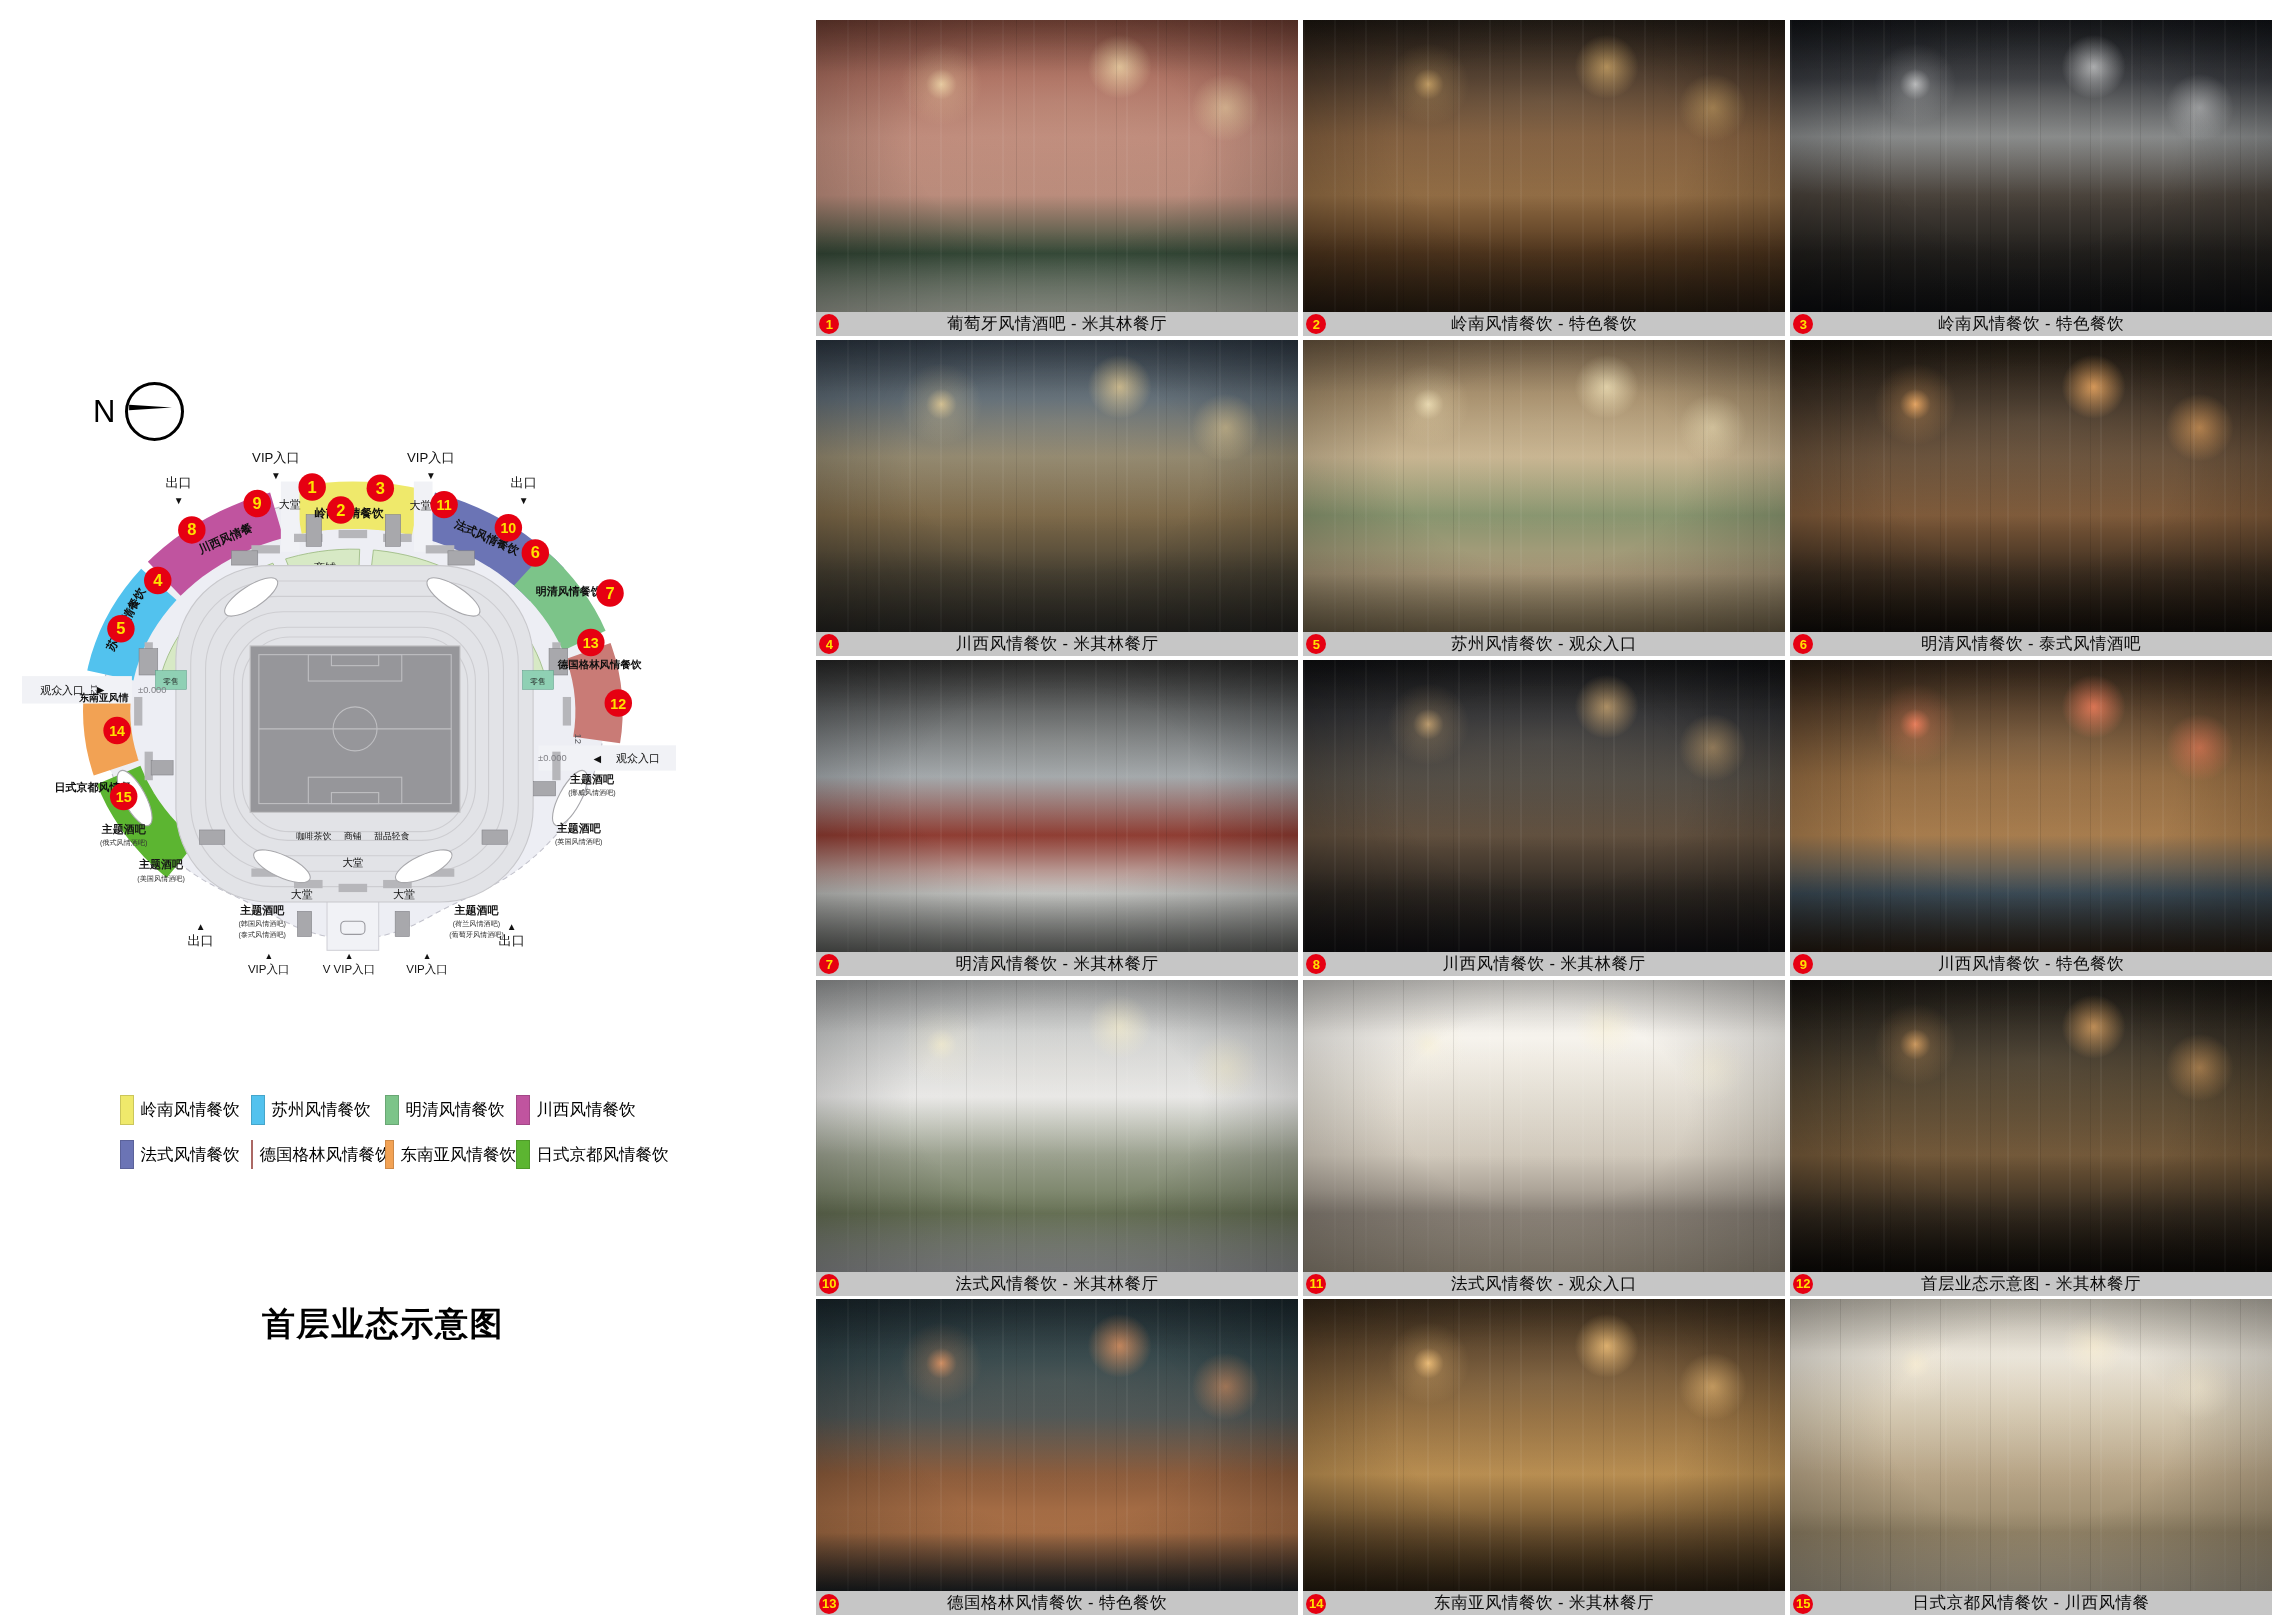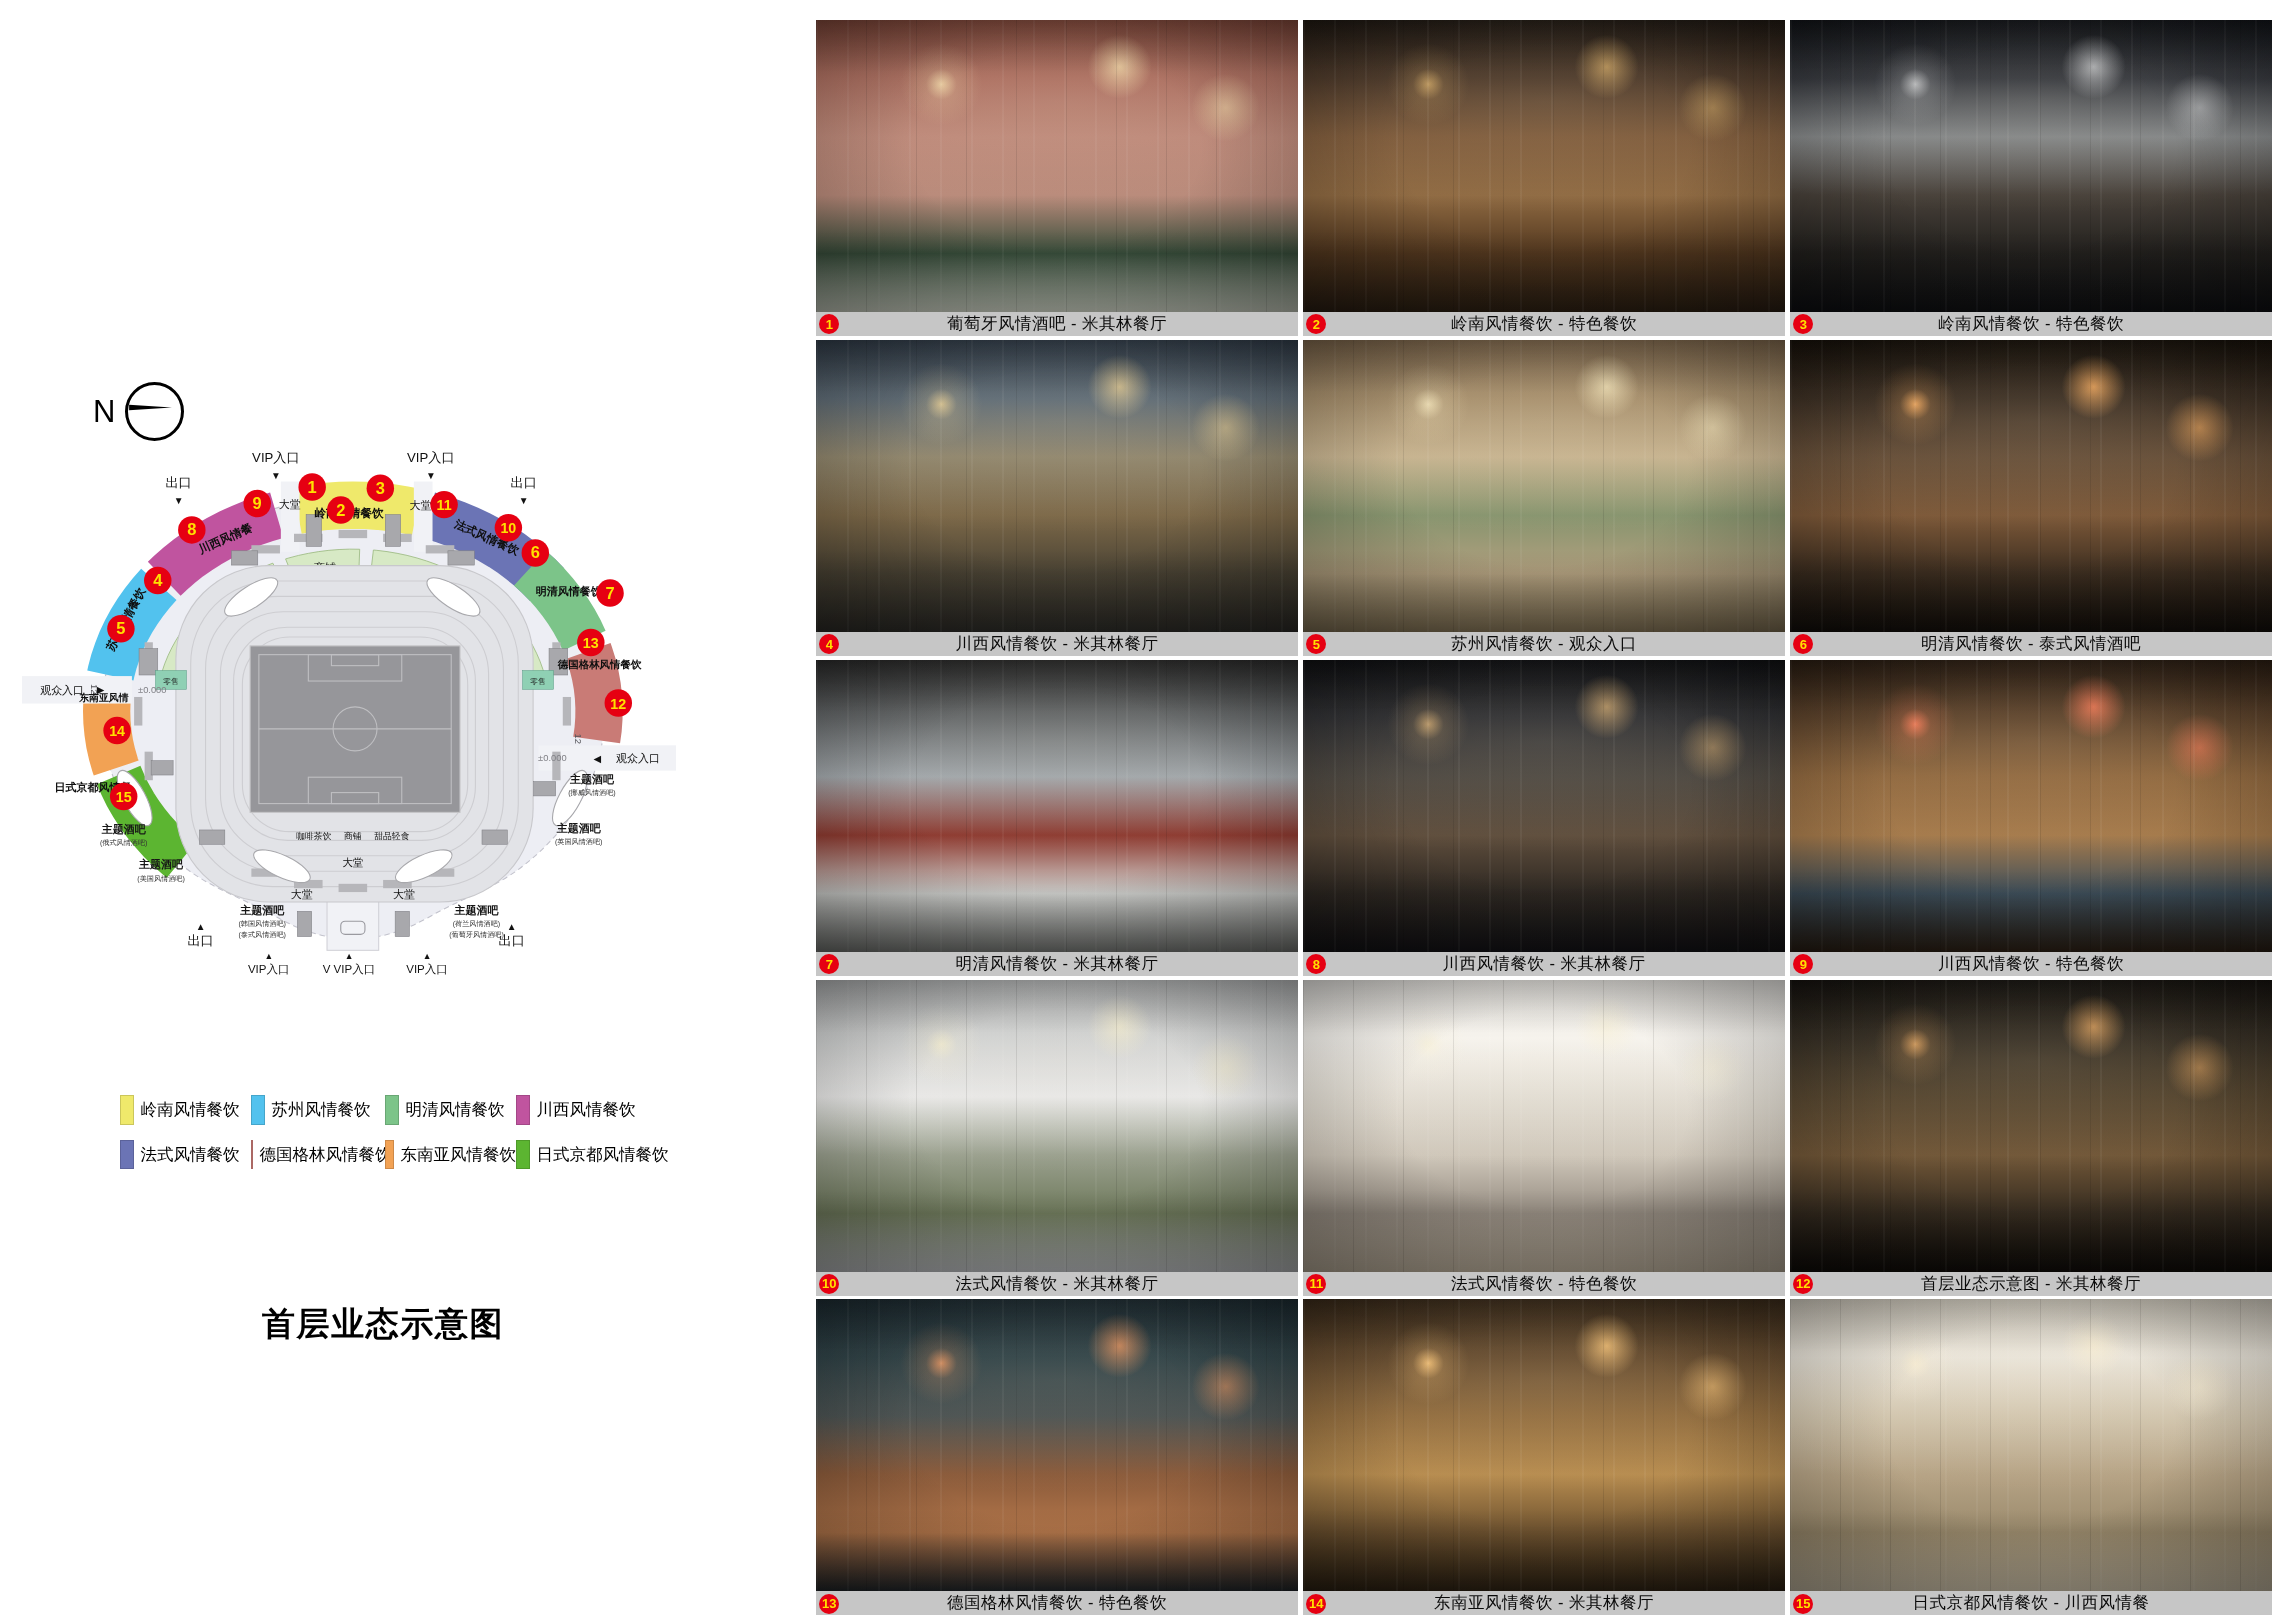--- a/index.html
+++ b/index.html
@@ -356,21 +356,21 @@
       <div class="ph" style="background: radial-gradient(circle at 26% 22%, rgba(239, 233, 205, 0.85) 0px, rgba(239, 233, 205, 0.2) 15.4px, transparent 41px), radial-gradient(circle at 63% 16%, rgba(239, 233, 205, 0.8) 0px, transparent 32px), radial-gradient(circle at 85% 30%, rgba(239, 233, 205, 0.6) 0px, transparent 34px), linear-gradient(rgb(178, 180, 181) 0%, rgb(207, 209, 210) 20%, rgb(231, 231, 231) 40%, rgb(154, 160, 142) 60%, rgb(111, 122, 92) 80%, rgb(182, 184, 187) 100%);"></div>
       <div class="cap" style="background: rgb(198, 198, 198);">
         <span class="badge" style="background: rgb(230, 0, 18); color: rgb(255, 225, 0);">10</span>
         <span class="cap-text">法式风情餐饮 - 米其林餐厅</span>
       </div>
     </div>
     <div class="card">
       <div class="ph" style="background: radial-gradient(circle at 26% 22%, rgba(247, 241, 220, 0.85) 0px, rgba(247, 241, 220, 0.2) 15.4px, transparent 41px), radial-gradient(circle at 63% 16%, rgba(247, 241, 220, 0.8) 0px, transparent 32px), radial-gradient(circle at 85% 30%, rgba(247, 241, 220, 0.6) 0px, transparent 34px), linear-gradient(rgb(231, 229, 225) 0%, rgb(245, 243, 239) 20%, rgb(225, 220, 211) 40%, rgb(207, 199, 186) 60%, rgb(149, 140, 129) 80%, rgb(183, 171, 152) 100%);"></div>
       <div class="cap" style="background: rgb(198, 198, 198);">
         <span class="badge" style="background: rgb(230, 0, 18); color: rgb(255, 225, 0);">11</span>
-        <span class="cap-text">法式风情餐饮 - 特色餐饮</span>
+        <span class="cap-text">法式风情餐饮 - 观众入口</span>
       </div>
     </div>
     <div class="card">
       <div class="ph" style="background: radial-gradient(circle at 26% 22%, rgba(224, 160, 90, 0.85) 0px, rgba(224, 160, 90, 0.2) 15.4px, transparent 41px), radial-gradient(circle at 63% 16%, rgba(224, 160, 90, 0.8) 0px, transparent 32px), radial-gradient(circle at 85% 30%, rgba(224, 160, 90, 0.6) 0px, transparent 34px), linear-gradient(rgb(21, 18, 14) 0%, rgb(45, 38, 28) 20%, rgb(78, 62, 40) 40%, rgb(112, 86, 55) 60%, rgb(54, 44, 32) 80%, rgb(14, 11, 8) 100%);"></div>
       <div class="cap" style="background: rgb(198, 198, 198);">
         <span class="badge" style="background: rgb(230, 0, 18); color: rgb(255, 225, 0);">12</span>
         <span class="cap-text">首层业态示意图 - 米其林餐厅</span>
       </div>
     </div>
     <div class="card">

